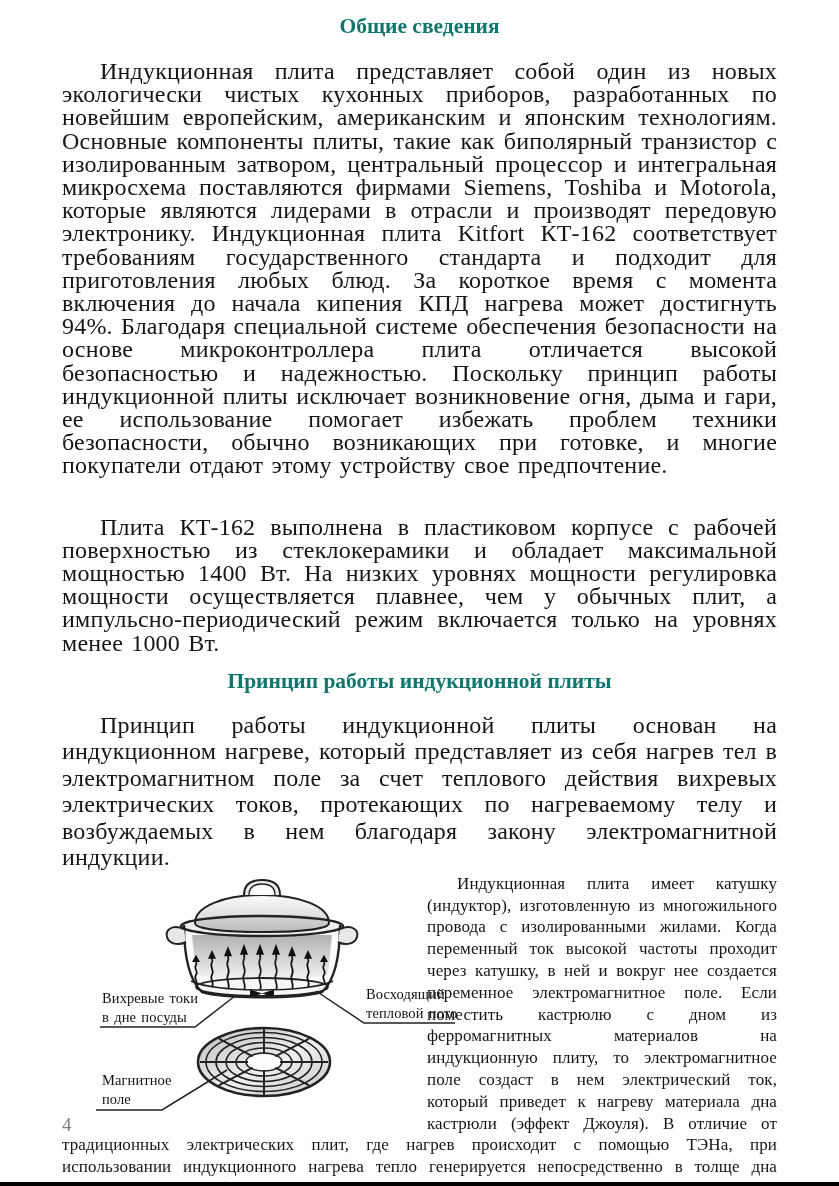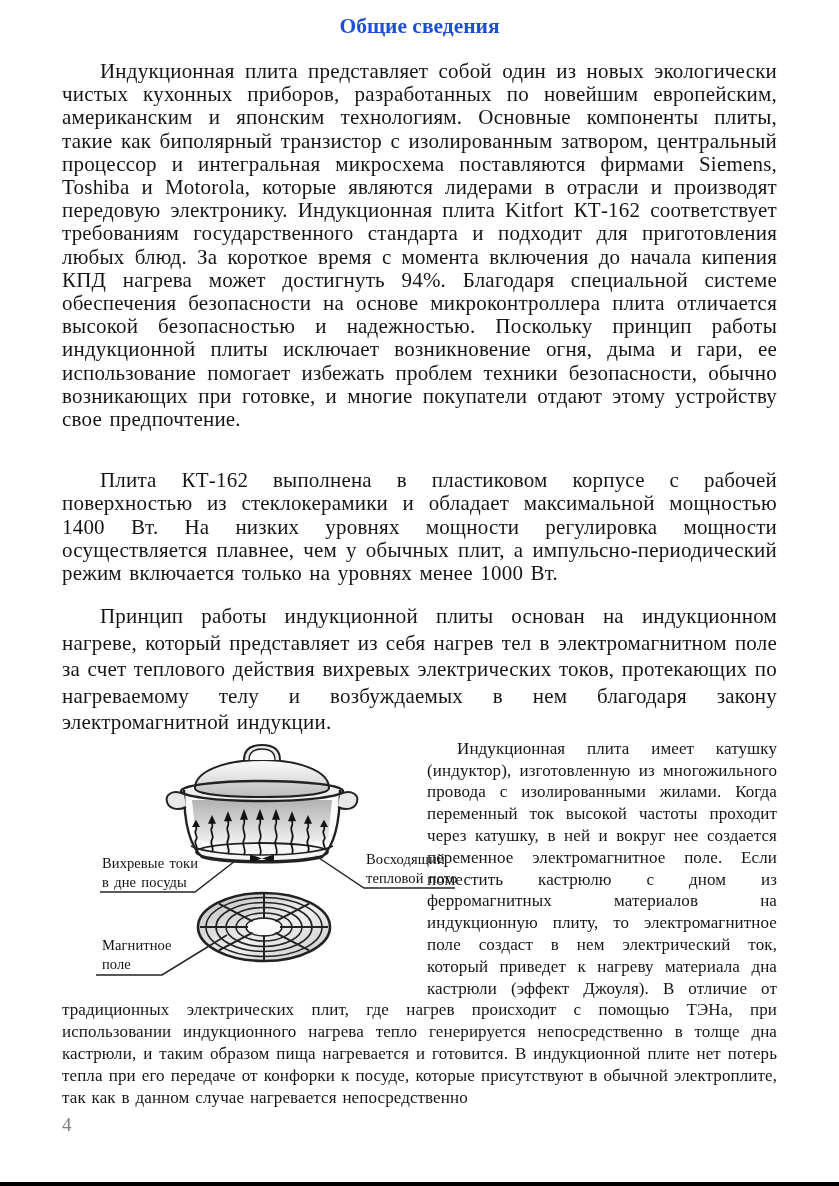--- a/index.html
+++ b/index.html
@@ -7,24 +7,24 @@
     position:relative; width:839px; height:1186px; background:#ffffff;
     overflow:hidden; font-family:"Liberation Serif", serif; color:#151515;
   }
   .content { padding:0 62px; }
   .logo { margin-top:38px; height:52px; display:flex; align-items:flex-end; }
   .logo-text {
     font-family:"Liberation Sans", sans-serif; font-weight:700;
     font-size:21px; letter-spacing:.3px; color:#1d1d1b; margin:0 0 6px 3px;
   }
   h1.sec-title, h2.sec-title {
-    margin:14px 0 0; text-align:center; font-weight:700; font-size:21.5px; color:#1d4ed8;
+    margin:14px 0 0; text-align:center; font-weight:700; font-size:21.5px; color:#0f766e;
   }
   p.par {
-    margin:0; text-align:justify; font-size:21px; line-height:23.2px;
+    margin:0; text-align:justify; font-size:24px; line-height:23.2px;
     letter-spacing:.2px; word-spacing:2px; color:#151515;
   }
   .indent  { text-indent:38px; }
   #p1 { margin-top:21px; min-height:325px; }
   #p2 { min-height:93px;margin-top:38px; }
   #p3 { min-height:46px; }
   #p4 { margin-top:18px; line-height:26.5px; min-height:106px; }
   #p5 { margin-top:2px; font-size:17px; line-height:21.8px; letter-spacing:.1px;
         word-spacing:1.5px; text-indent:30px; min-height:371px; }
   .figure-float { float:left; width:365px; height:248px; margin:4px 0 0 0; }
@@ -39,20 +39,21 @@
 
 <div class="page">
   <div class="content">
 
 
     <h1 class="sec-title">Общие сведения</h1>
 
     <p class="par indent" id="p1">Индукционная плита представляет собой один из новых экологически чистых кухонных приборов, разработанных по новейшим европейским, американским и японским технологиям. Основные компоненты плиты, такие как биполярный транзистор с изолированным затвором, центральный процессор и интегральная микросхема поставляются фирмами Siemens, Toshiba и Motorola, которые являются лидерами в отрасли и производят передовую электронику. Индукционная плита Kitfort КТ-162 соответствует требованиям государственного стандарта и подходит для приготовления любых блюд. За короткое время с момента включения до начала кипения КПД нагрева может достигнуть 94%. Благодаря специальной системе обеспечения безопасности на основе микроконтроллера плита отличается высокой безопасностью и надежностью. Поскольку принцип работы индукционной плиты исключает возникновение огня, дыма и гари, ее использование помогает избежать проблем техники безопасности, обычно возникающих при готовке, и многие покупатели отдают этому устройству свое предпочтение.</p>
     <p class="par indent" id="p2">Плита КТ-162 выполнена в пластиковом корпусе с рабочей поверхностью из стеклокерамики и обладает максимальной мощностью 1400 Вт. На низких уровнях мощности регулировка мощности осуществляется плавнее, чем у обычных плит, а импульсно-периодический режим включается только на уровнях менее 1000 Вт.</p>
 
+    <h2 class="sec-title">Принцип работы индукционной плиты</h2>
 
     <p class="par indent" id="p4">Принцип работы индукционной плиты основан на индукционном нагреве, который представляет из себя нагрев тел в электромагнитном поле за счет теплового действия вихревых электрических токов, протекающих по нагреваемому телу и возбуждаемых в нем благодаря закону электромагнитной индукции.</p>
 
     <p class="par" id="p5">
       <span class="figure-float">
         <svg width="365" height="248" viewBox="0 0 365 248" aria-hidden="true">
           <defs>
             <linearGradient id="gLid" x1="0" y1="0" x2="0" y2="1">
               <stop offset="0" stop-color="#fbfbfb"></stop>
                 <stop offset="1" stop-color="#c9c9c9"></stop>

